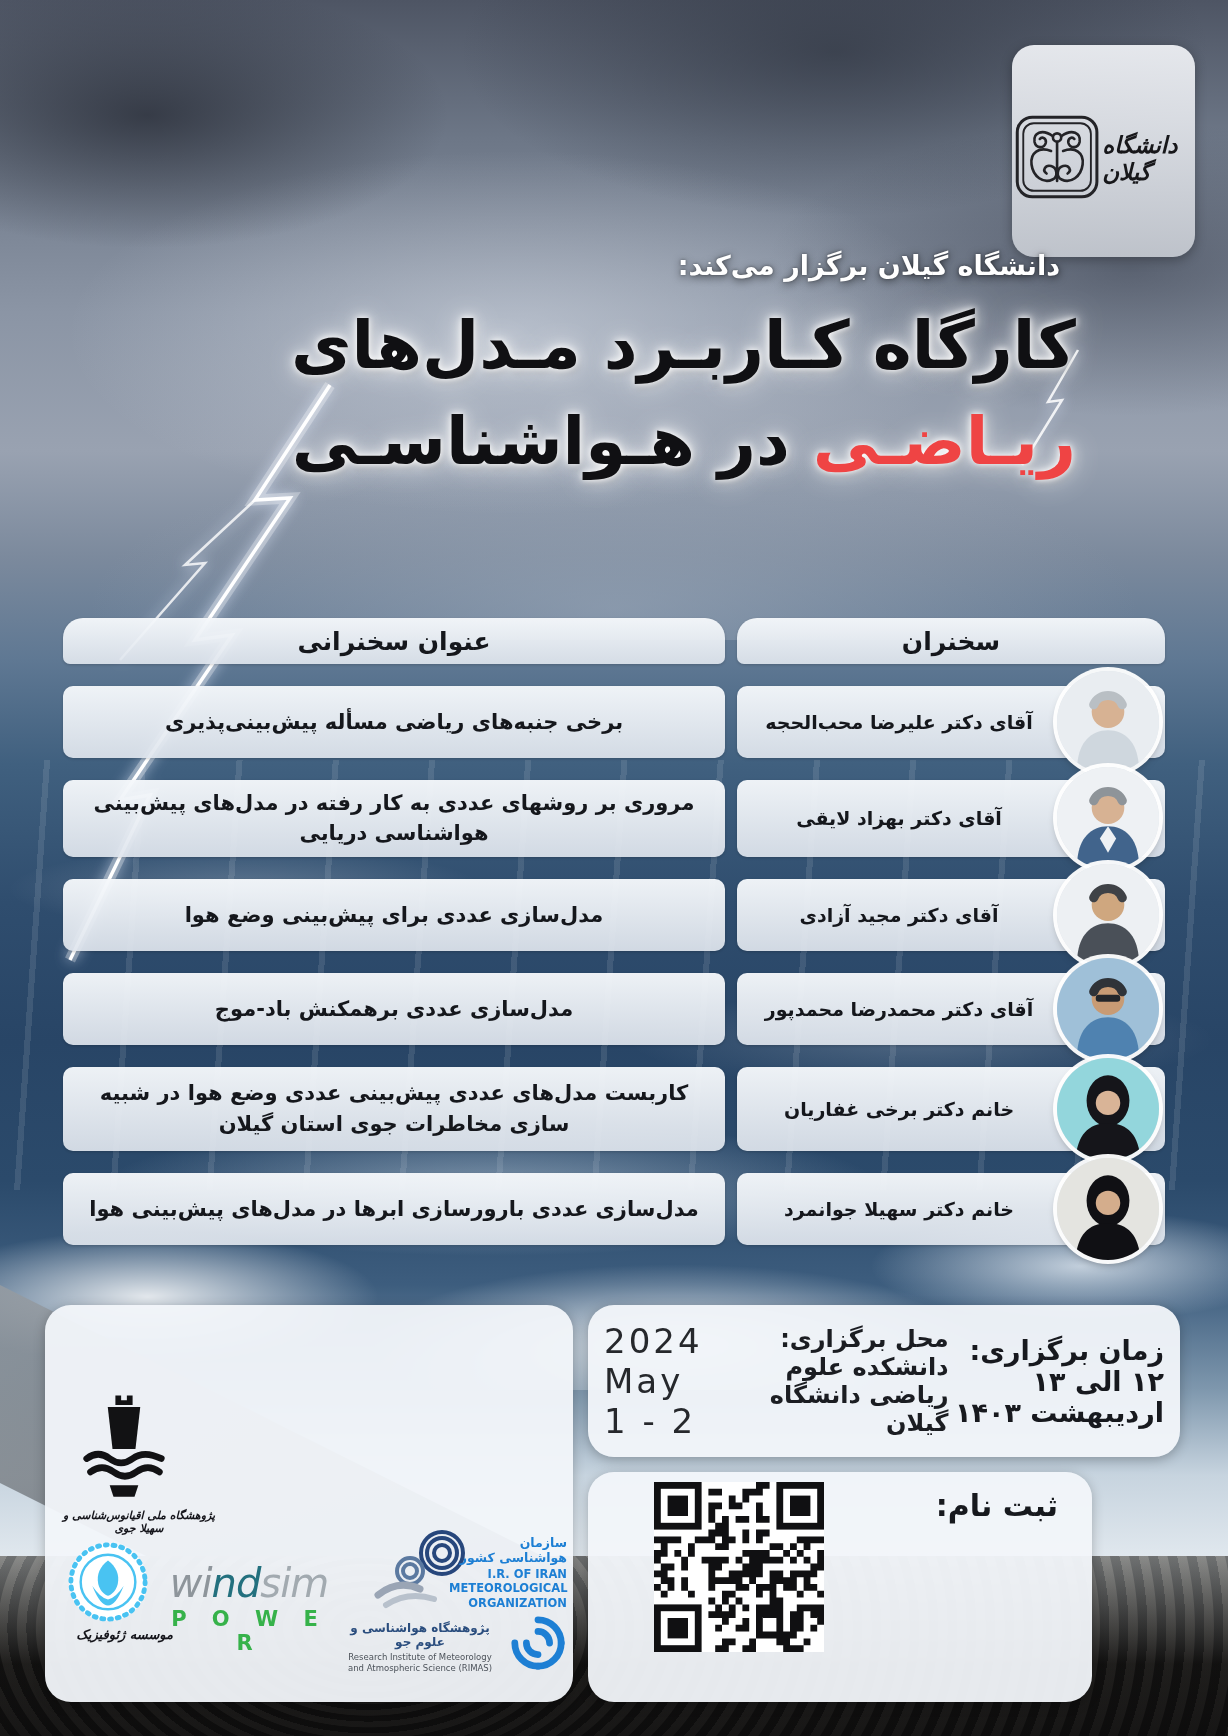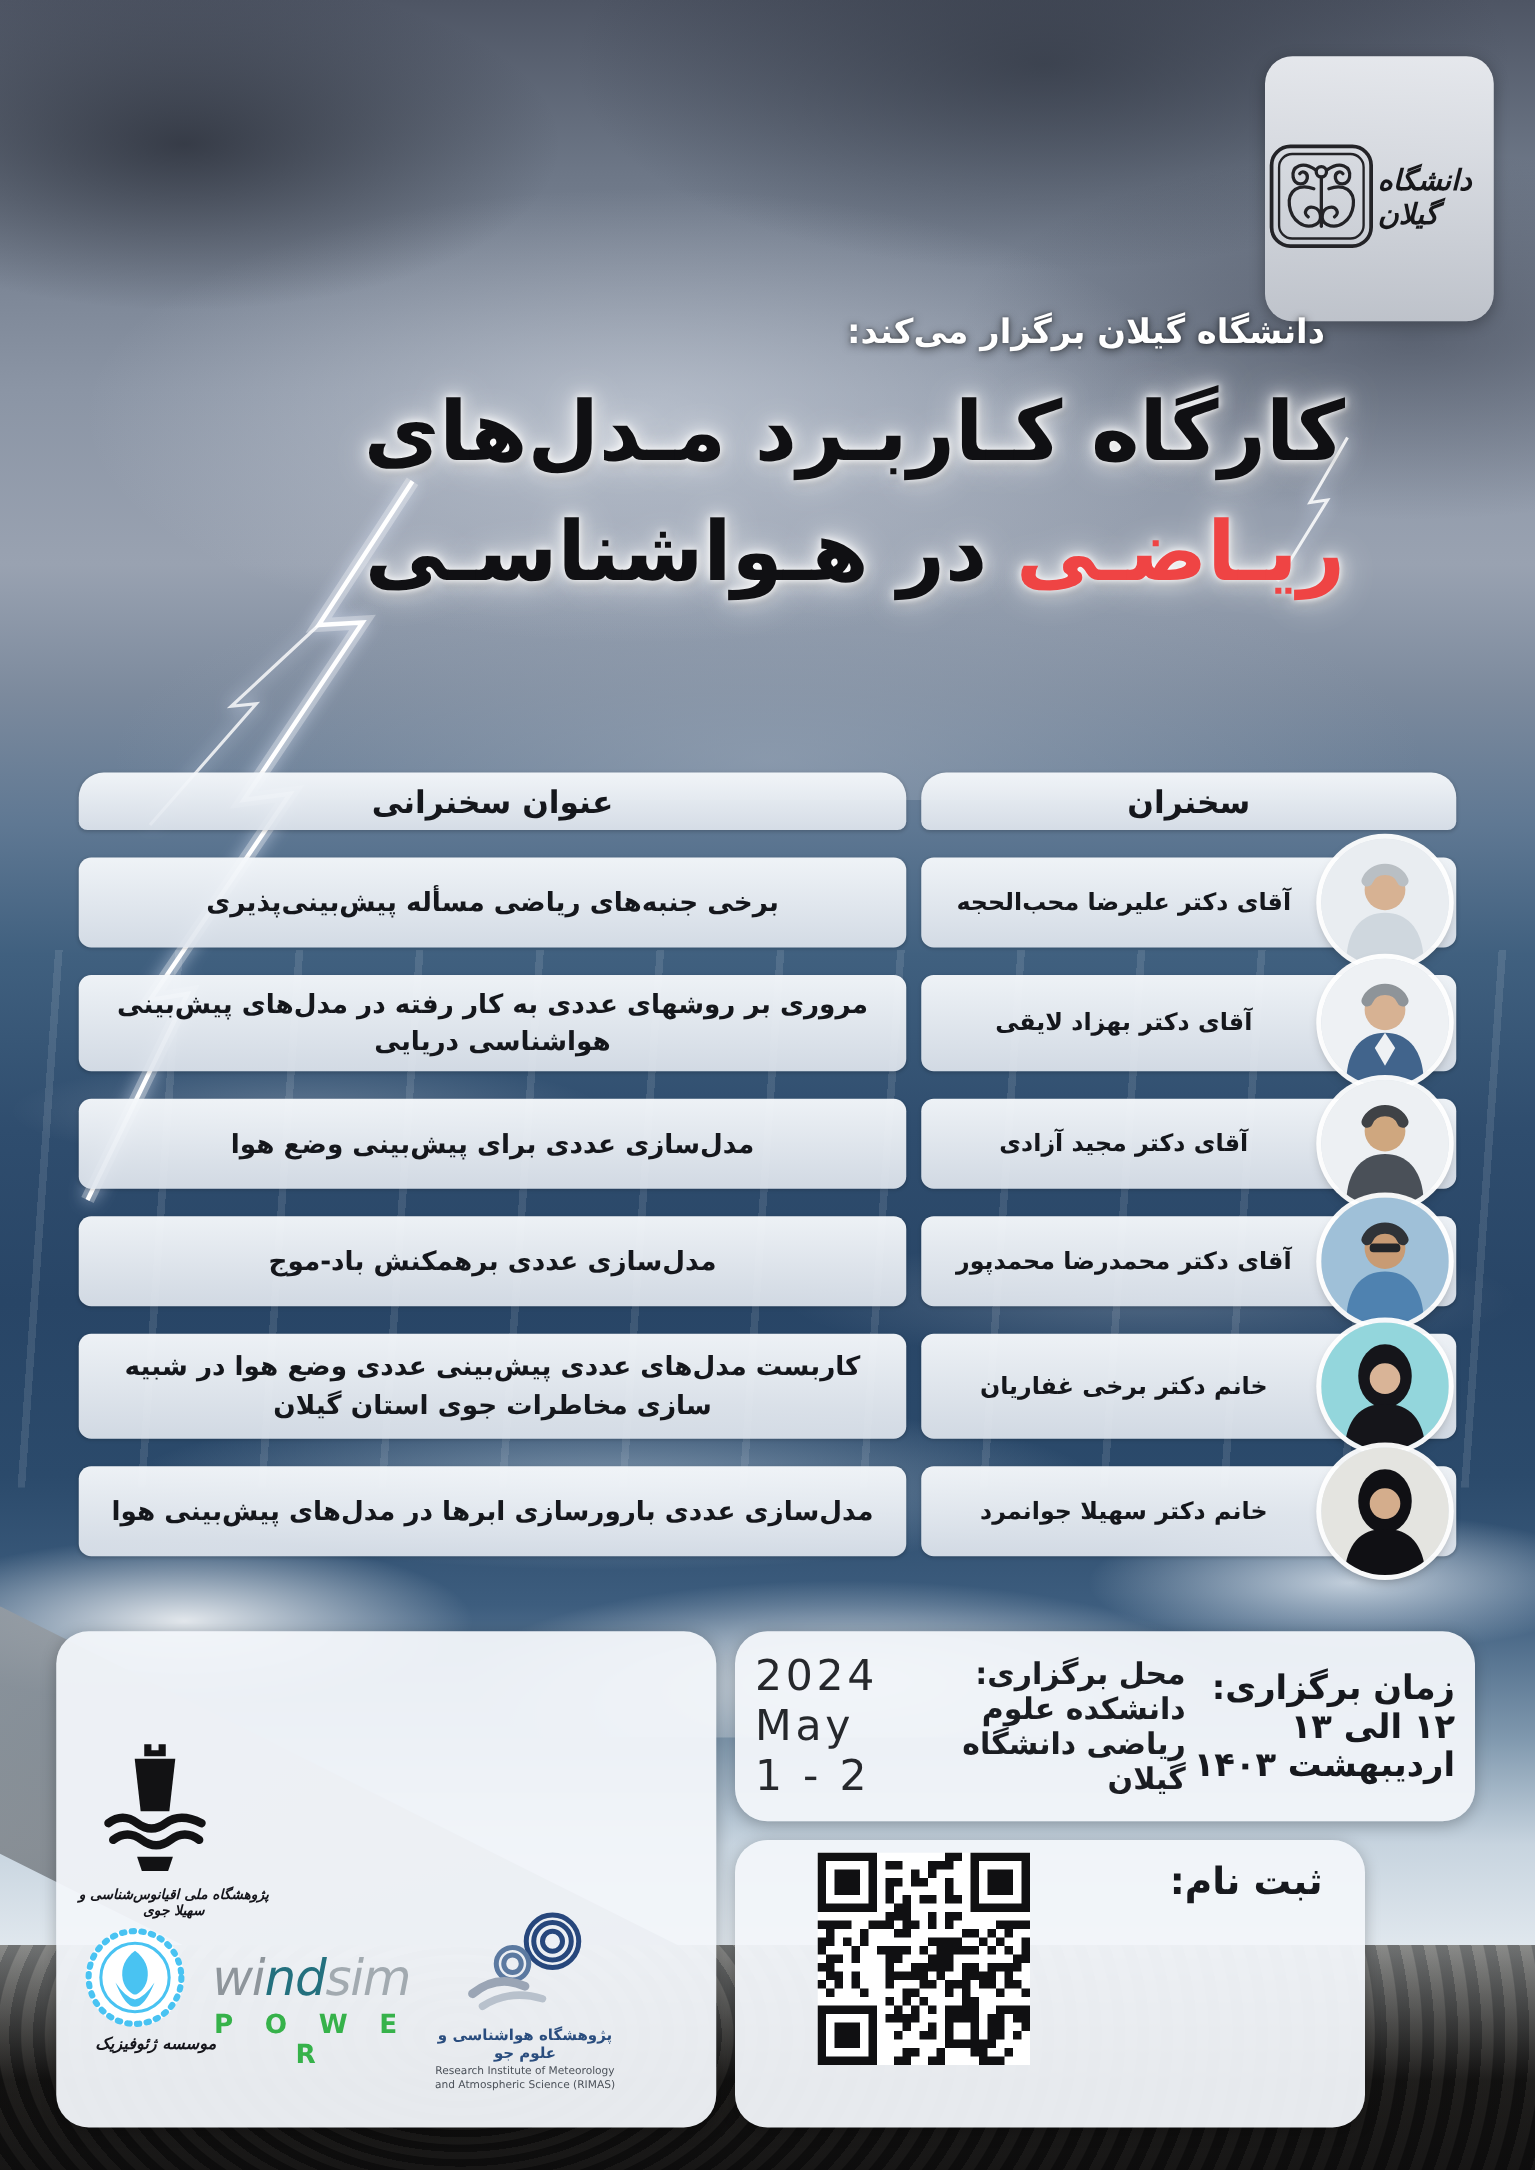--- a/index.html
+++ b/index.html
@@ -313,14 +313,31 @@
         <path d="M10 66 Q30 50 52 60" fill="none" stroke="#9aa5b5" stroke-width="7" stroke-linecap="round"></path>
         <path d="M18 76 Q40 62 66 70" fill="none" stroke="#b8c1cc" stroke-width="6" stroke-linecap="round"></path>
       </svg>
       <div class="rimas-cap-fa">پژوهشگاه هواشناسی و علوم جو</div>
       <div class="rimas-cap-en">
         <div>Research Institute of Meteorology</div>
         <div>and Atmospheric Science (RIMAS)</div>
       </div>
     </div>
 
+    <div class="irimo">
+      <div class="irimo-fa">سازمان هواشناسی کشور</div>
+      <div class="irimo-en">
+        <div>I.R. OF IRAN</div>
+        <div>METEOROLOGICAL</div>
+        <div>ORGANIZATION</div>
+      </div>
+      <svg class="irimo-emblem" viewBox="0 0 60 60">
+        <g fill="none" stroke="#1d7fd4" stroke-width="7" stroke-linecap="round">
+          <path d="M30 6 A24 24 0 0 1 54 30"></path>
+          <path d="M54 30 A24 24 0 0 1 30 54"></path>
+          <path d="M30 54 A24 24 0 0 1 6 30"></path>
+          <path d="M30 18 A12 12 0 0 1 42 30"></path>
+          <path d="M30 42 A12 12 0 0 1 18 30"></path>
+        </g>
+      </svg>
+    </div>
   </div>
 </div>
 
 </body></html>

